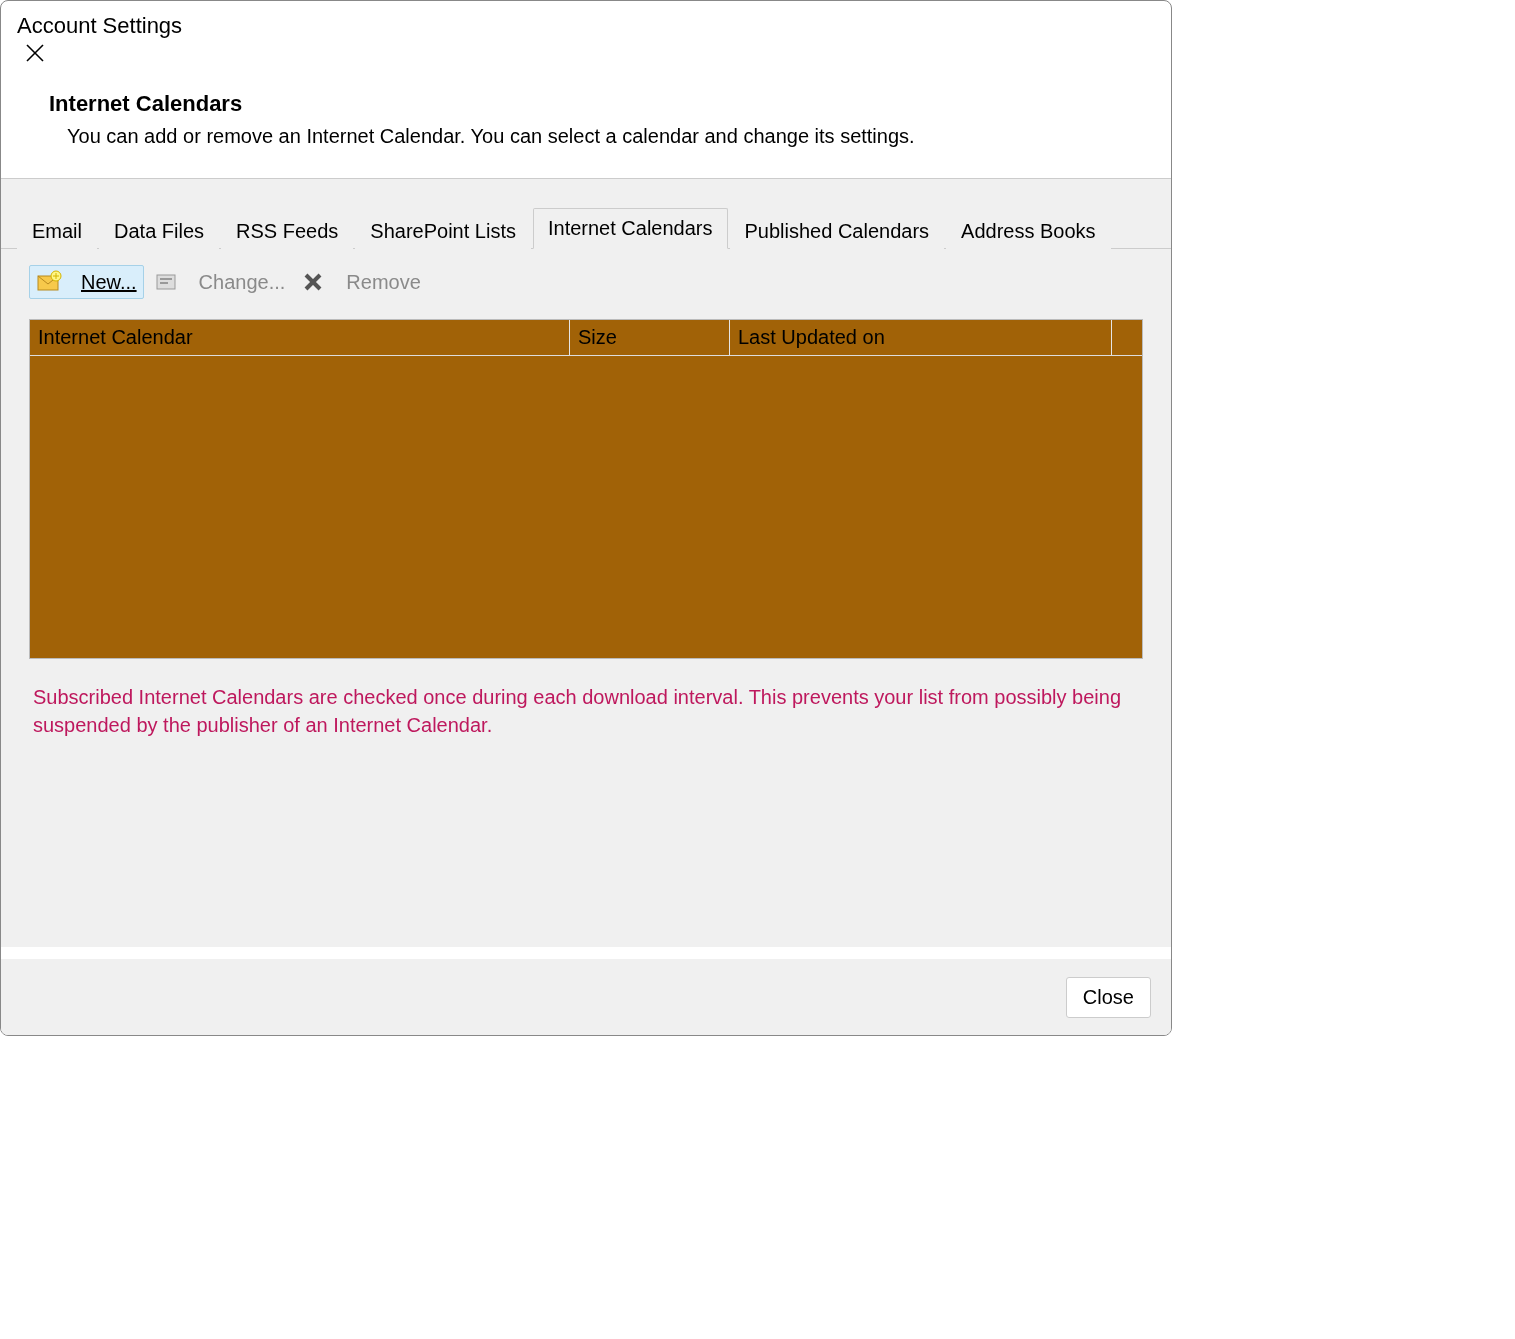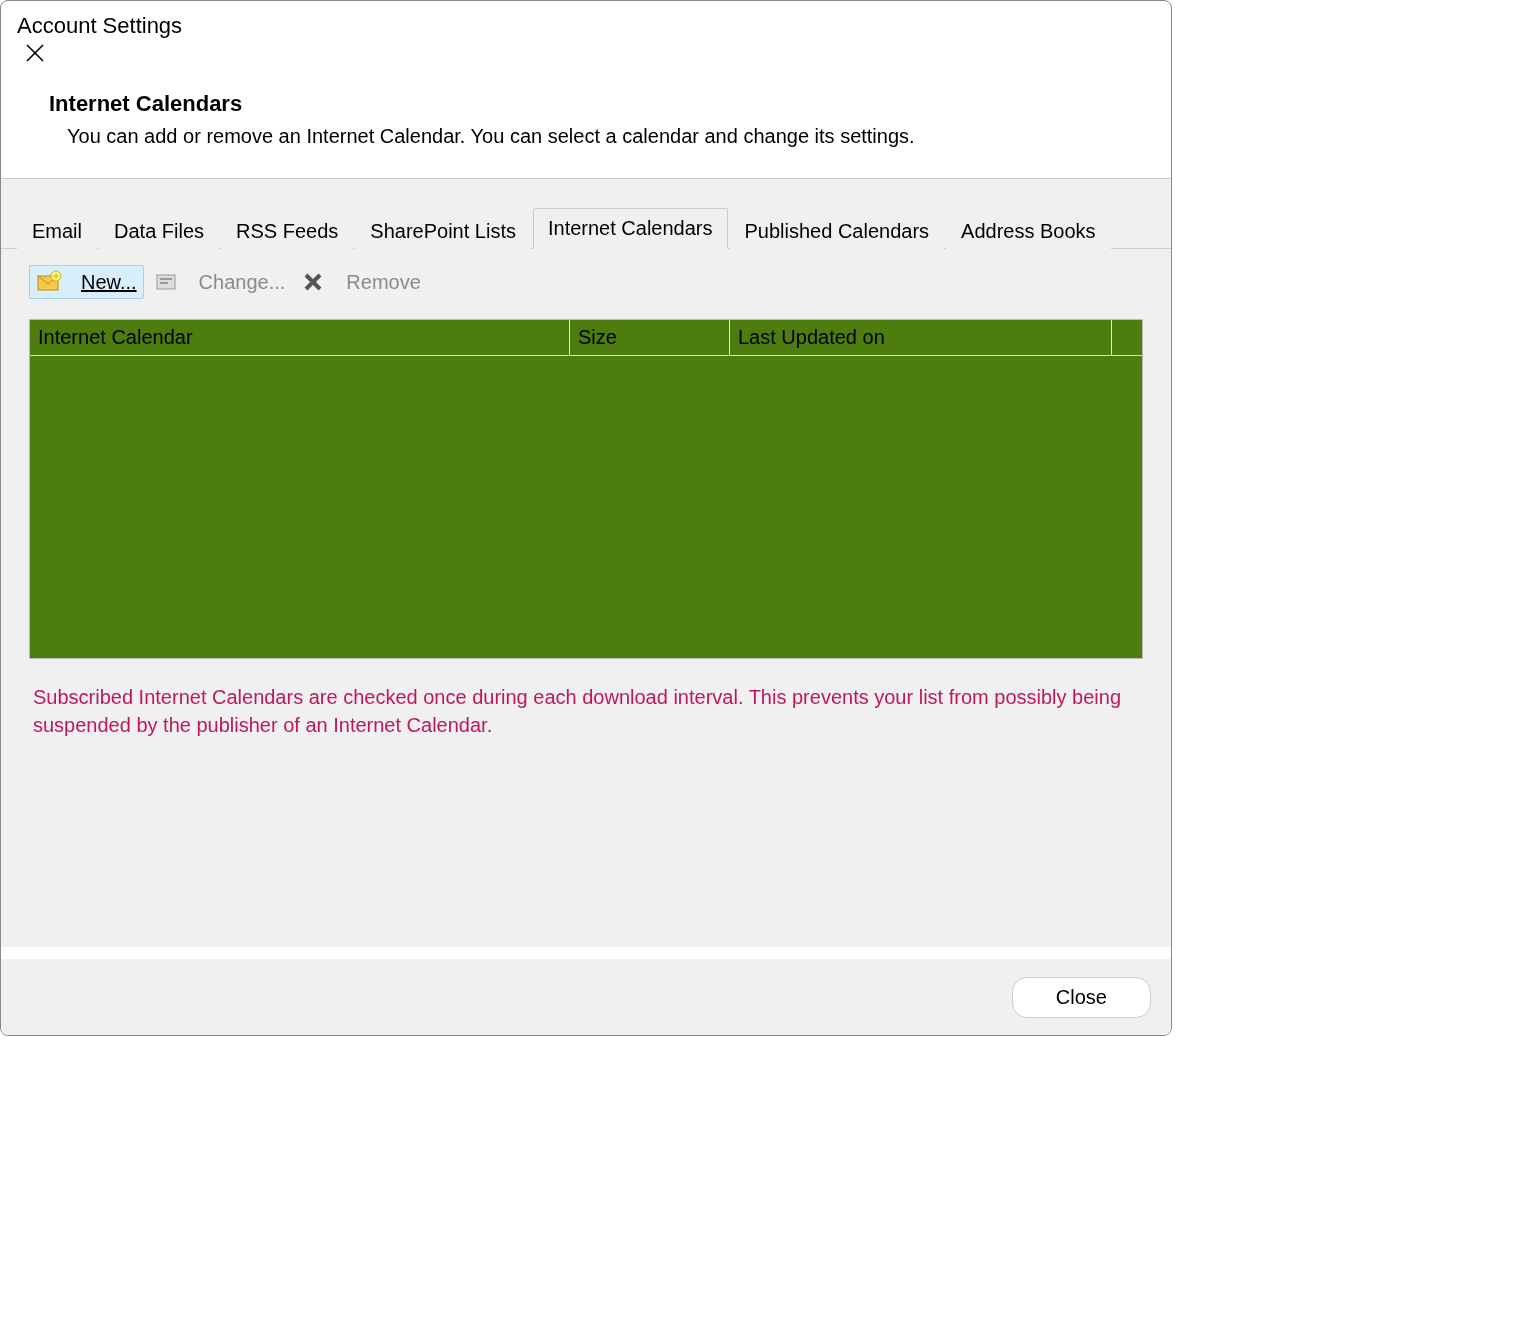--- a/index.html
+++ b/index.html
@@ -117,21 +117,21 @@
     .tool-btn.disabled {
       color: #8a8a8a;
       cursor: default;
     }
     .tool-btn .ico {
       width: 26px;
       height: 24px;
       display: inline-block;
     }
     .table-box {
-      background: #4d7c0f;
+      background: #a16207;
       border: 1px solid #bbb;
       height: 340px;
     }
     .table-header {
       display: flex;
       border-bottom: 1px solid #ddd;
     }
     .th {
       font-size: 20px;
       padding: 6px 8px;
@@ -157,22 +157,22 @@
       display: flex;
       justify-content: flex-end;
       align-items: center;
       padding-right: 20px;
       border-top: 1px solid #f0f0f0;
     }
     .close-btn {
       font-size: 20px;
       background: #fff;
       border: 1px solid #ccc;
-      padding: 8px 43px;
-      border-radius: 15px;
+      padding: 8px 16px;
+      border-radius: 3px;
       cursor: pointer;
     }
   </style>
 </head>
 <body>
 
 <div class="titlebar">
   <div class="titlebar-title">Account Settings</div>
   <button class="close-x">
     <svg width="20" height="20" viewBox="0 0 20 20">

